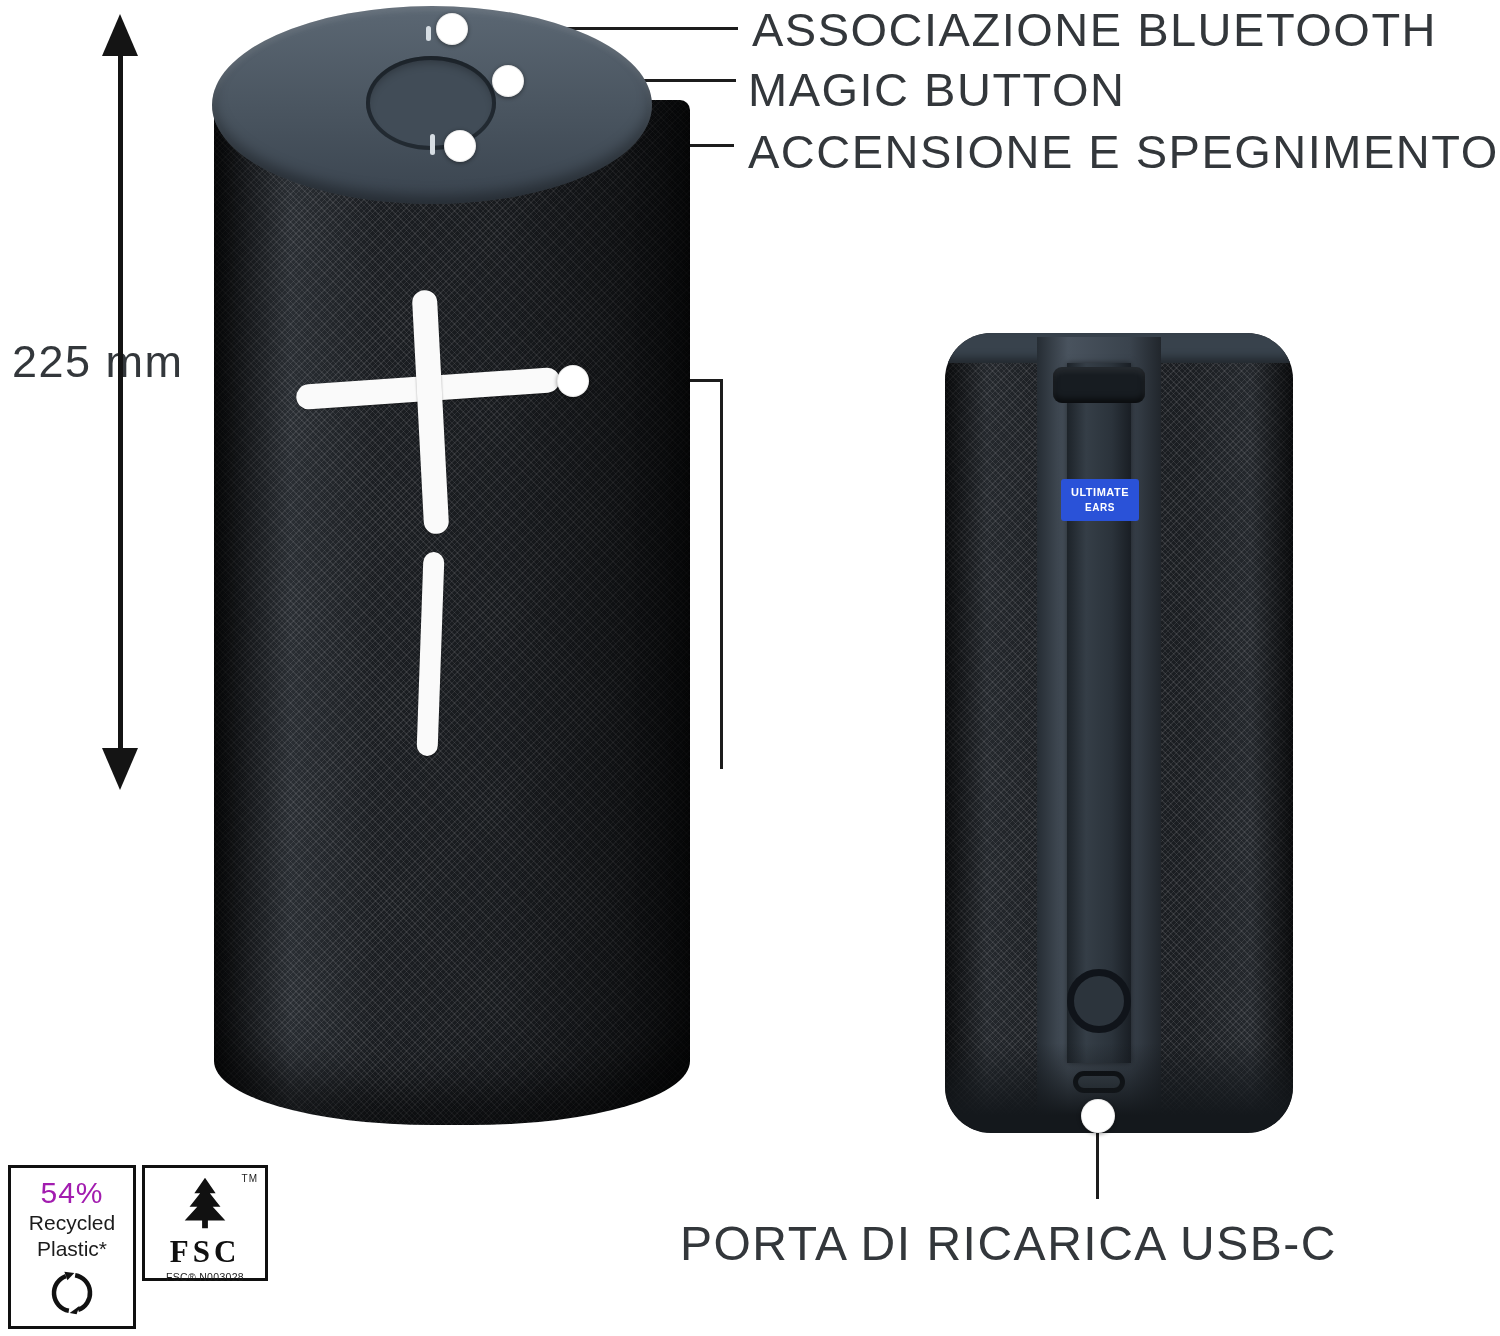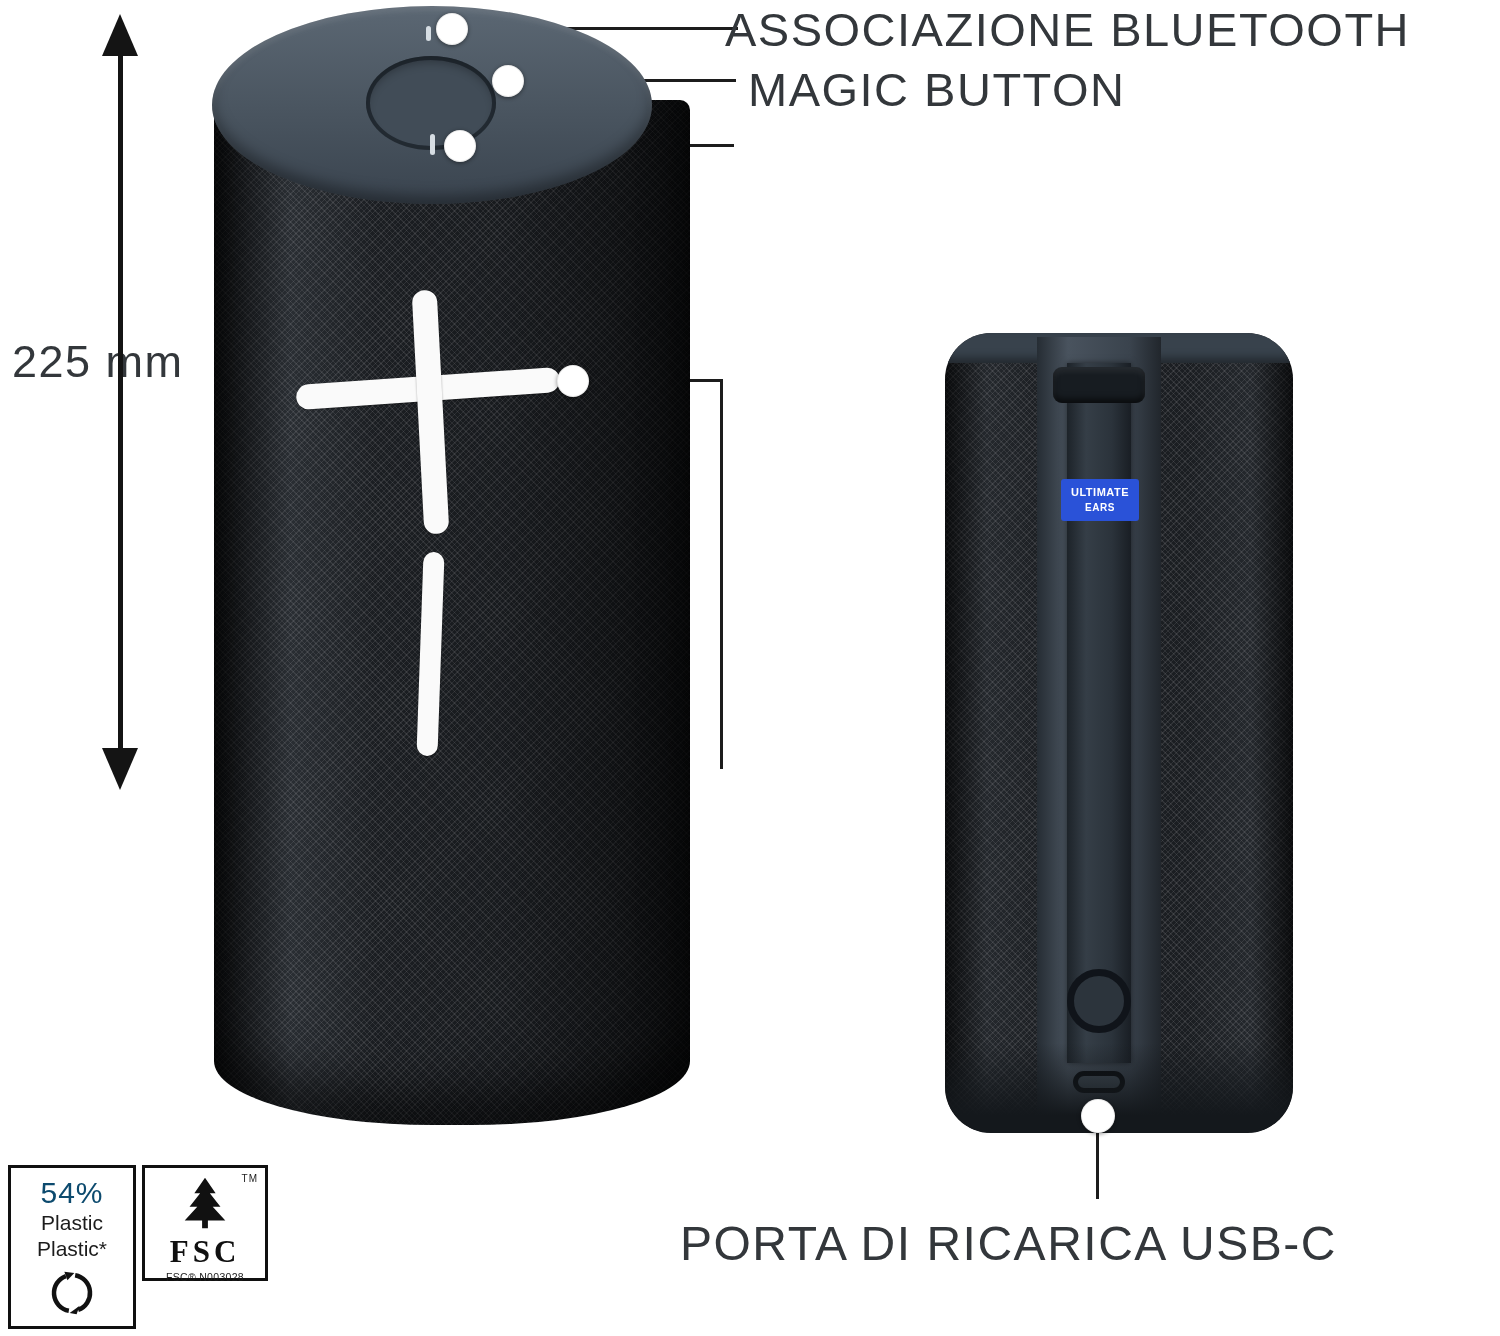--- a/index.html
+++ b/index.html
@@ -4,21 +4,21 @@
 <style>
   html,body{margin:0;padding:0;background:#ffffff;}
   .canvas{
     position:relative;width:1500px;height:1336px;background:#ffffff;overflow:hidden;
     font-family:"Liberation Sans","DejaVu Sans",sans-serif;color:#33373b;
   }
   .abs{position:absolute;}
 
   
   .lbl{position:absolute;font-size:47px;letter-spacing:1.5px;font-weight:400;color:#33373b;white-space:nowrap;}
-  .lbl-bt{left:725px;top:2px;}
+  .lbl-bt{left:752px;top:2px;}
   .lbl-magic{left:748px;top:62px;}
   .lbl-power{left:748px;top:124px;}
   .volume-lbl{left:680px;top:752px;font-size:43px;line-height:57px;}
   .lbl-usb{left:680px;top:1216px;font-size:48px;}
   .dim-label{left:12px;top:336px;font-size:45px;text-align:center;}
 
   
   .cline{position:absolute;background:#1c1c1c;}
   .l-bt{left:466px;top:27px;width:272px;height:3px;}
   .l-magic{left:522px;top:79px;width:214px;height:3px;}
@@ -101,21 +101,21 @@
   .flap-ring{position:absolute;left:122px;top:636px;width:64px;height:64px;border-radius:50%;
     border:7px solid #10141a;background:#2c343c;box-sizing:border-box;}
   .usb-port{position:absolute;left:128px;top:738px;width:52px;height:22px;border-radius:11px;
     border:5px solid #0a0d10;background:#434e58;box-sizing:border-box;}
   .back-base{position:absolute;left:0;bottom:0;width:100%;height:90px;
     background:linear-gradient(180deg,rgba(20,24,28,0),#14181c 80%);border-radius:0 0 46px 46px;}
 
   
   .badge{position:absolute;border:3px solid #101010;background:#ffffff;text-align:center;box-sizing:border-box;}
   .badge-recycled{left:8px;top:1165px;width:128px;height:164px;padding-top:8px;}
-  .badge-recycled .pct{font-size:30px;color:#0c4a6e;letter-spacing:1px;}
+  .badge-recycled .pct{font-size:30px;color:#a21caf;letter-spacing:1px;}
   .badge-recycled .ln{font-size:21px;color:#1c1c1c;line-height:26px;}
   .badge-fsc{left:142px;top:1165px;width:126px;height:116px;padding-top:6px;}
   .fsc-tm{position:absolute;right:7px;top:5px;font-size:10px;color:#1c1c1c;letter-spacing:1px;}
   .fsc-name{font-family:"Liberation Serif","DejaVu Serif",serif;font-weight:bold;font-size:31px;letter-spacing:4px;color:#101010;line-height:32px;}
   .fsc-cert{font-size:10.5px;color:#1c1c1c;margin-top:3px;letter-spacing:.3px;}
   .icon-wrap{display:inline-block;}
 </style>
 </head>
 <body>
 
@@ -161,25 +161,26 @@
 
   <div class="cline l-bt"></div>
   <div class="cline l-magic"></div>
   <div class="cline l-power"></div>
   <div class="cline l-vol-h"></div>
   <div class="cline l-vol-v"></div>
   <div class="cline l-usb"></div>
 
   <div class="lbl lbl-bt">ASSOCIAZIONE BLUETOOTH</div>
   <div class="lbl lbl-magic">MAGIC BUTTON</div>
+  <div class="lbl lbl-power">ACCENSIONE E SPEGNIMENTO</div>
   <div class="lbl lbl-usb">PORTA DI RICARICA USB-C</div>
 
   <div class="badge badge-recycled">
     <div class="pct">54%</div>
-    <div class="ln">Plastic</div>
+    <div class="ln">Recycled</div>
     <div class="ln">Plastic*</div>
     <span class="icon-wrap">
       <svg width="54" height="54" viewBox="0 0 60 60" style="margin-top:4px;">
         <path d="M33.5 10.3 A20 20 0 0 1 36.8 48.8" fill="none" stroke="#111" stroke-width="5"></path>
         <polygon points="27.4,52.2 38.5,44.1 35.1,53.5" fill="#111"></polygon>
         <path d="M26.5 49.7 A20 20 0 0 1 23.2 11.2" fill="none" stroke="#111" stroke-width="5"></path>
         <polygon points="32.6,7.8 24.9,15.9 21.5,6.5" fill="#111"></polygon>
       </svg>
     </span>
   </div>

